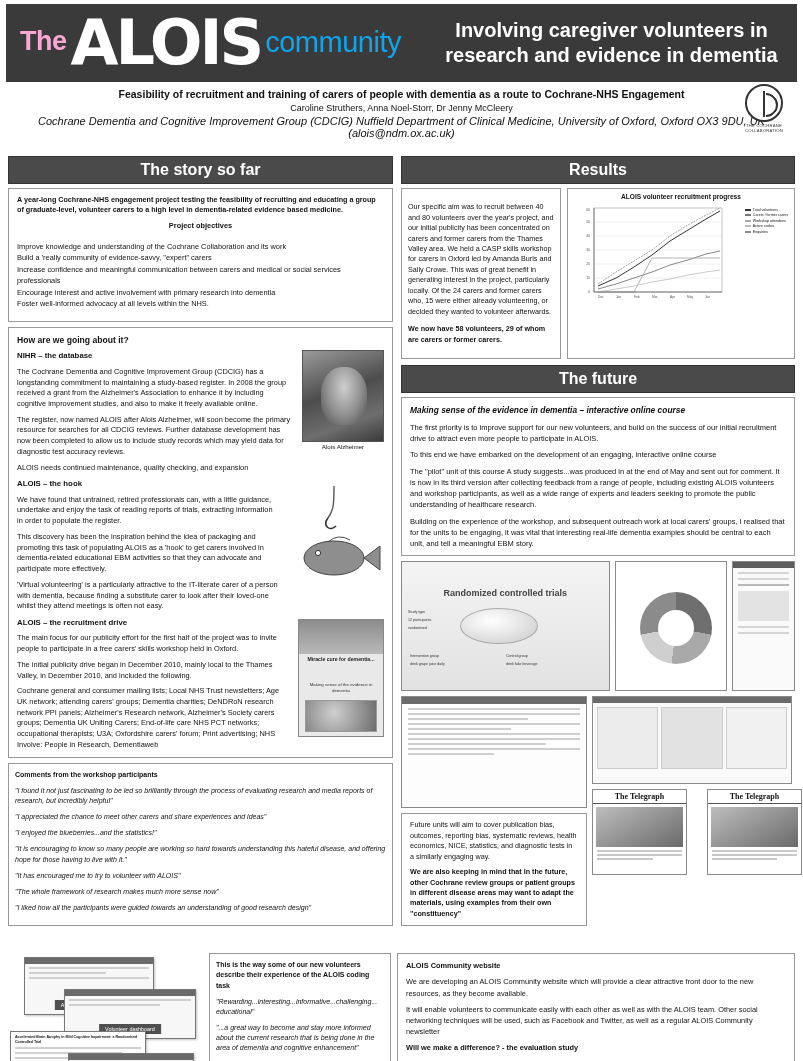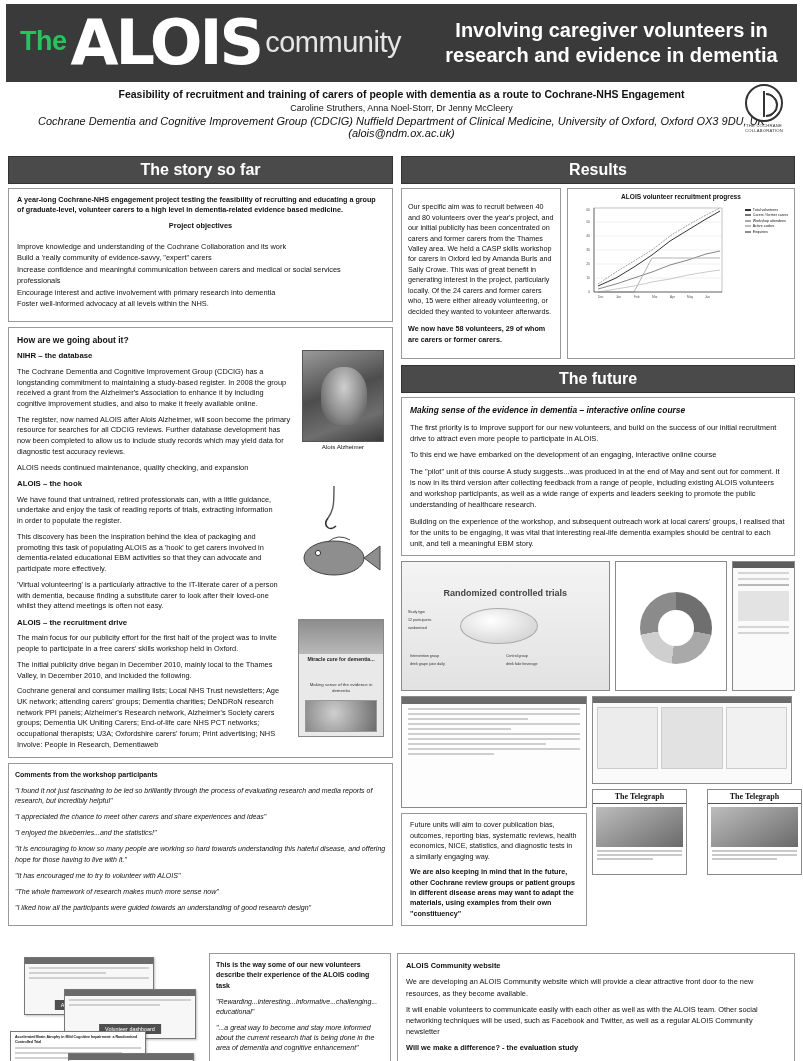--- a/index.html
+++ b/index.html
@@ -32,34 +32,34 @@
     flex: 0 0 420px;
     display: flex;
     align-items: center;
     padding-left: 14px;
     gap: 4px;
   }
   .logo-the {
     font-size: 27px;
     font-weight: bold;
     letter-spacing: -0.5px;
-    color: #22c55e;
+    color: #f9a8d4;
     padding-bottom: 4px;
   }
   .logo-alois {
     font-size: 62px;
     font-weight: bold;
     letter-spacing: -3px;
     color: #ffffff;
     line-height: 0.9;
     font-family: "DejaVu Sans", sans-serif;
   }
   .logo-community {
     font-size: 29px;
-    color: #e5e5e5;
+    color: #0ea5e9;
     padding-bottom: 2px;
     letter-spacing: -0.5px;
   }
   .header-title {
     flex: 1;
     display: flex;
     align-items: center;
     justify-content: center;
     text-align: center;
     font-size: 20px;

